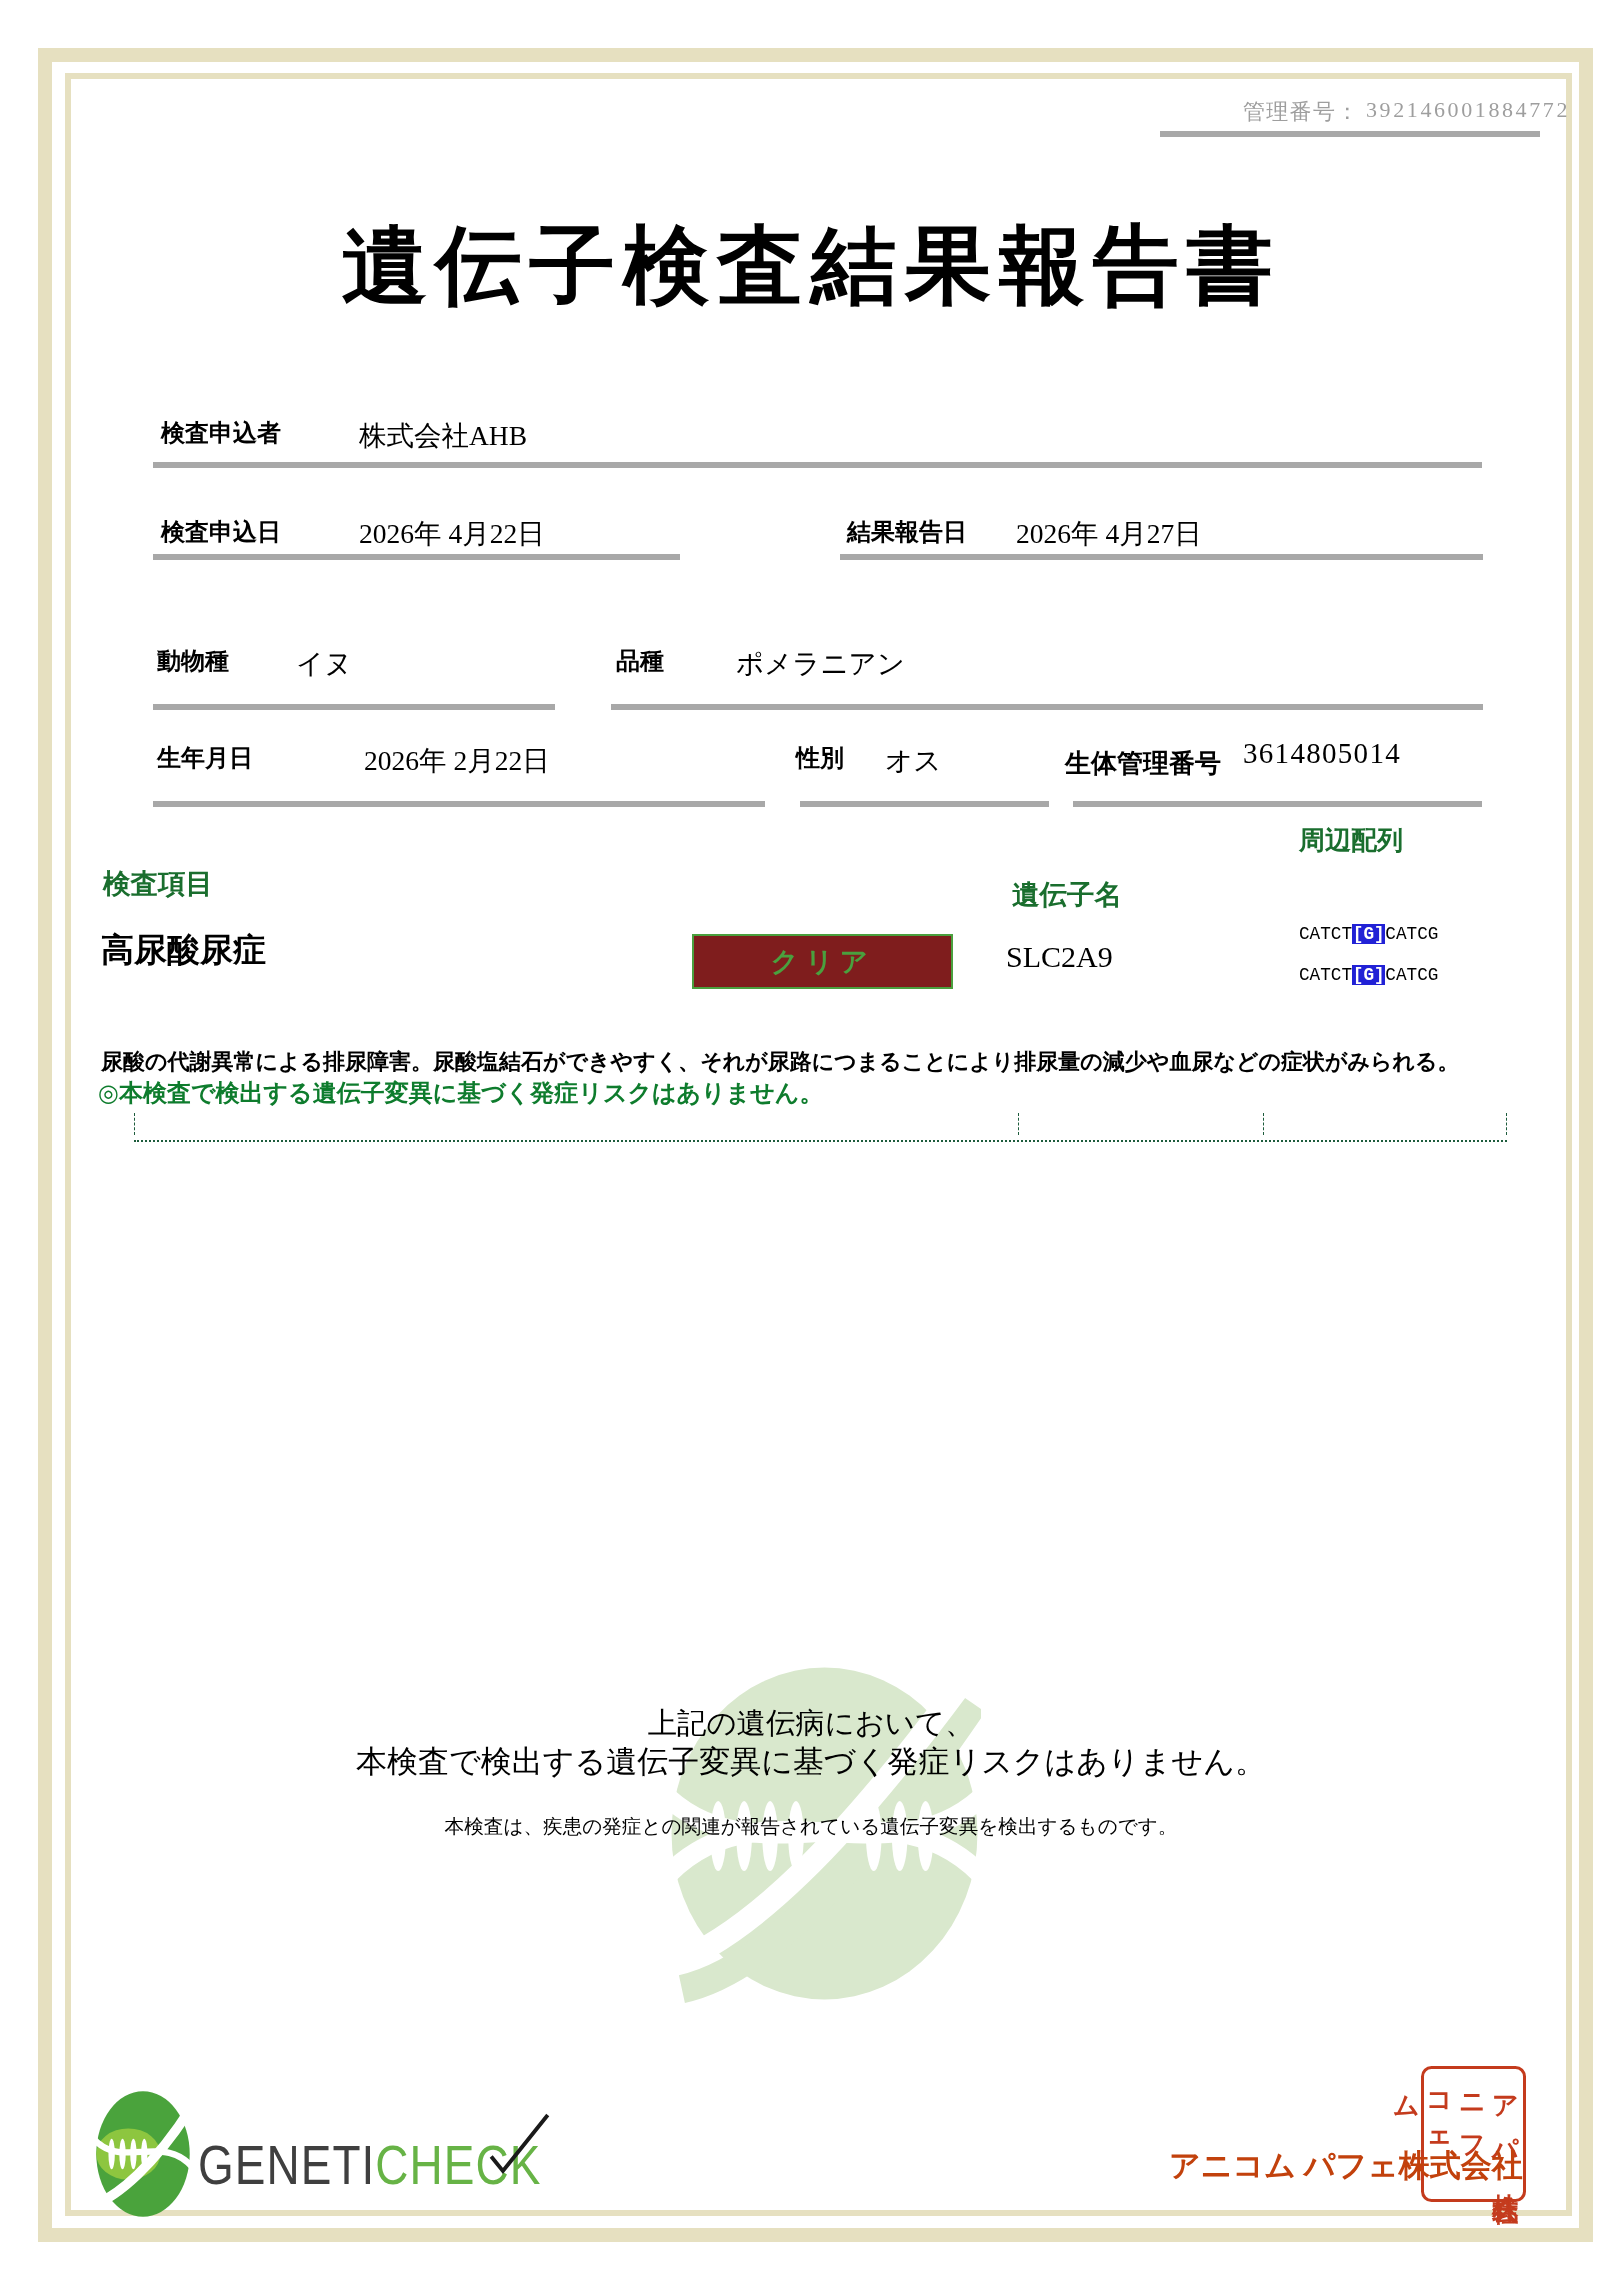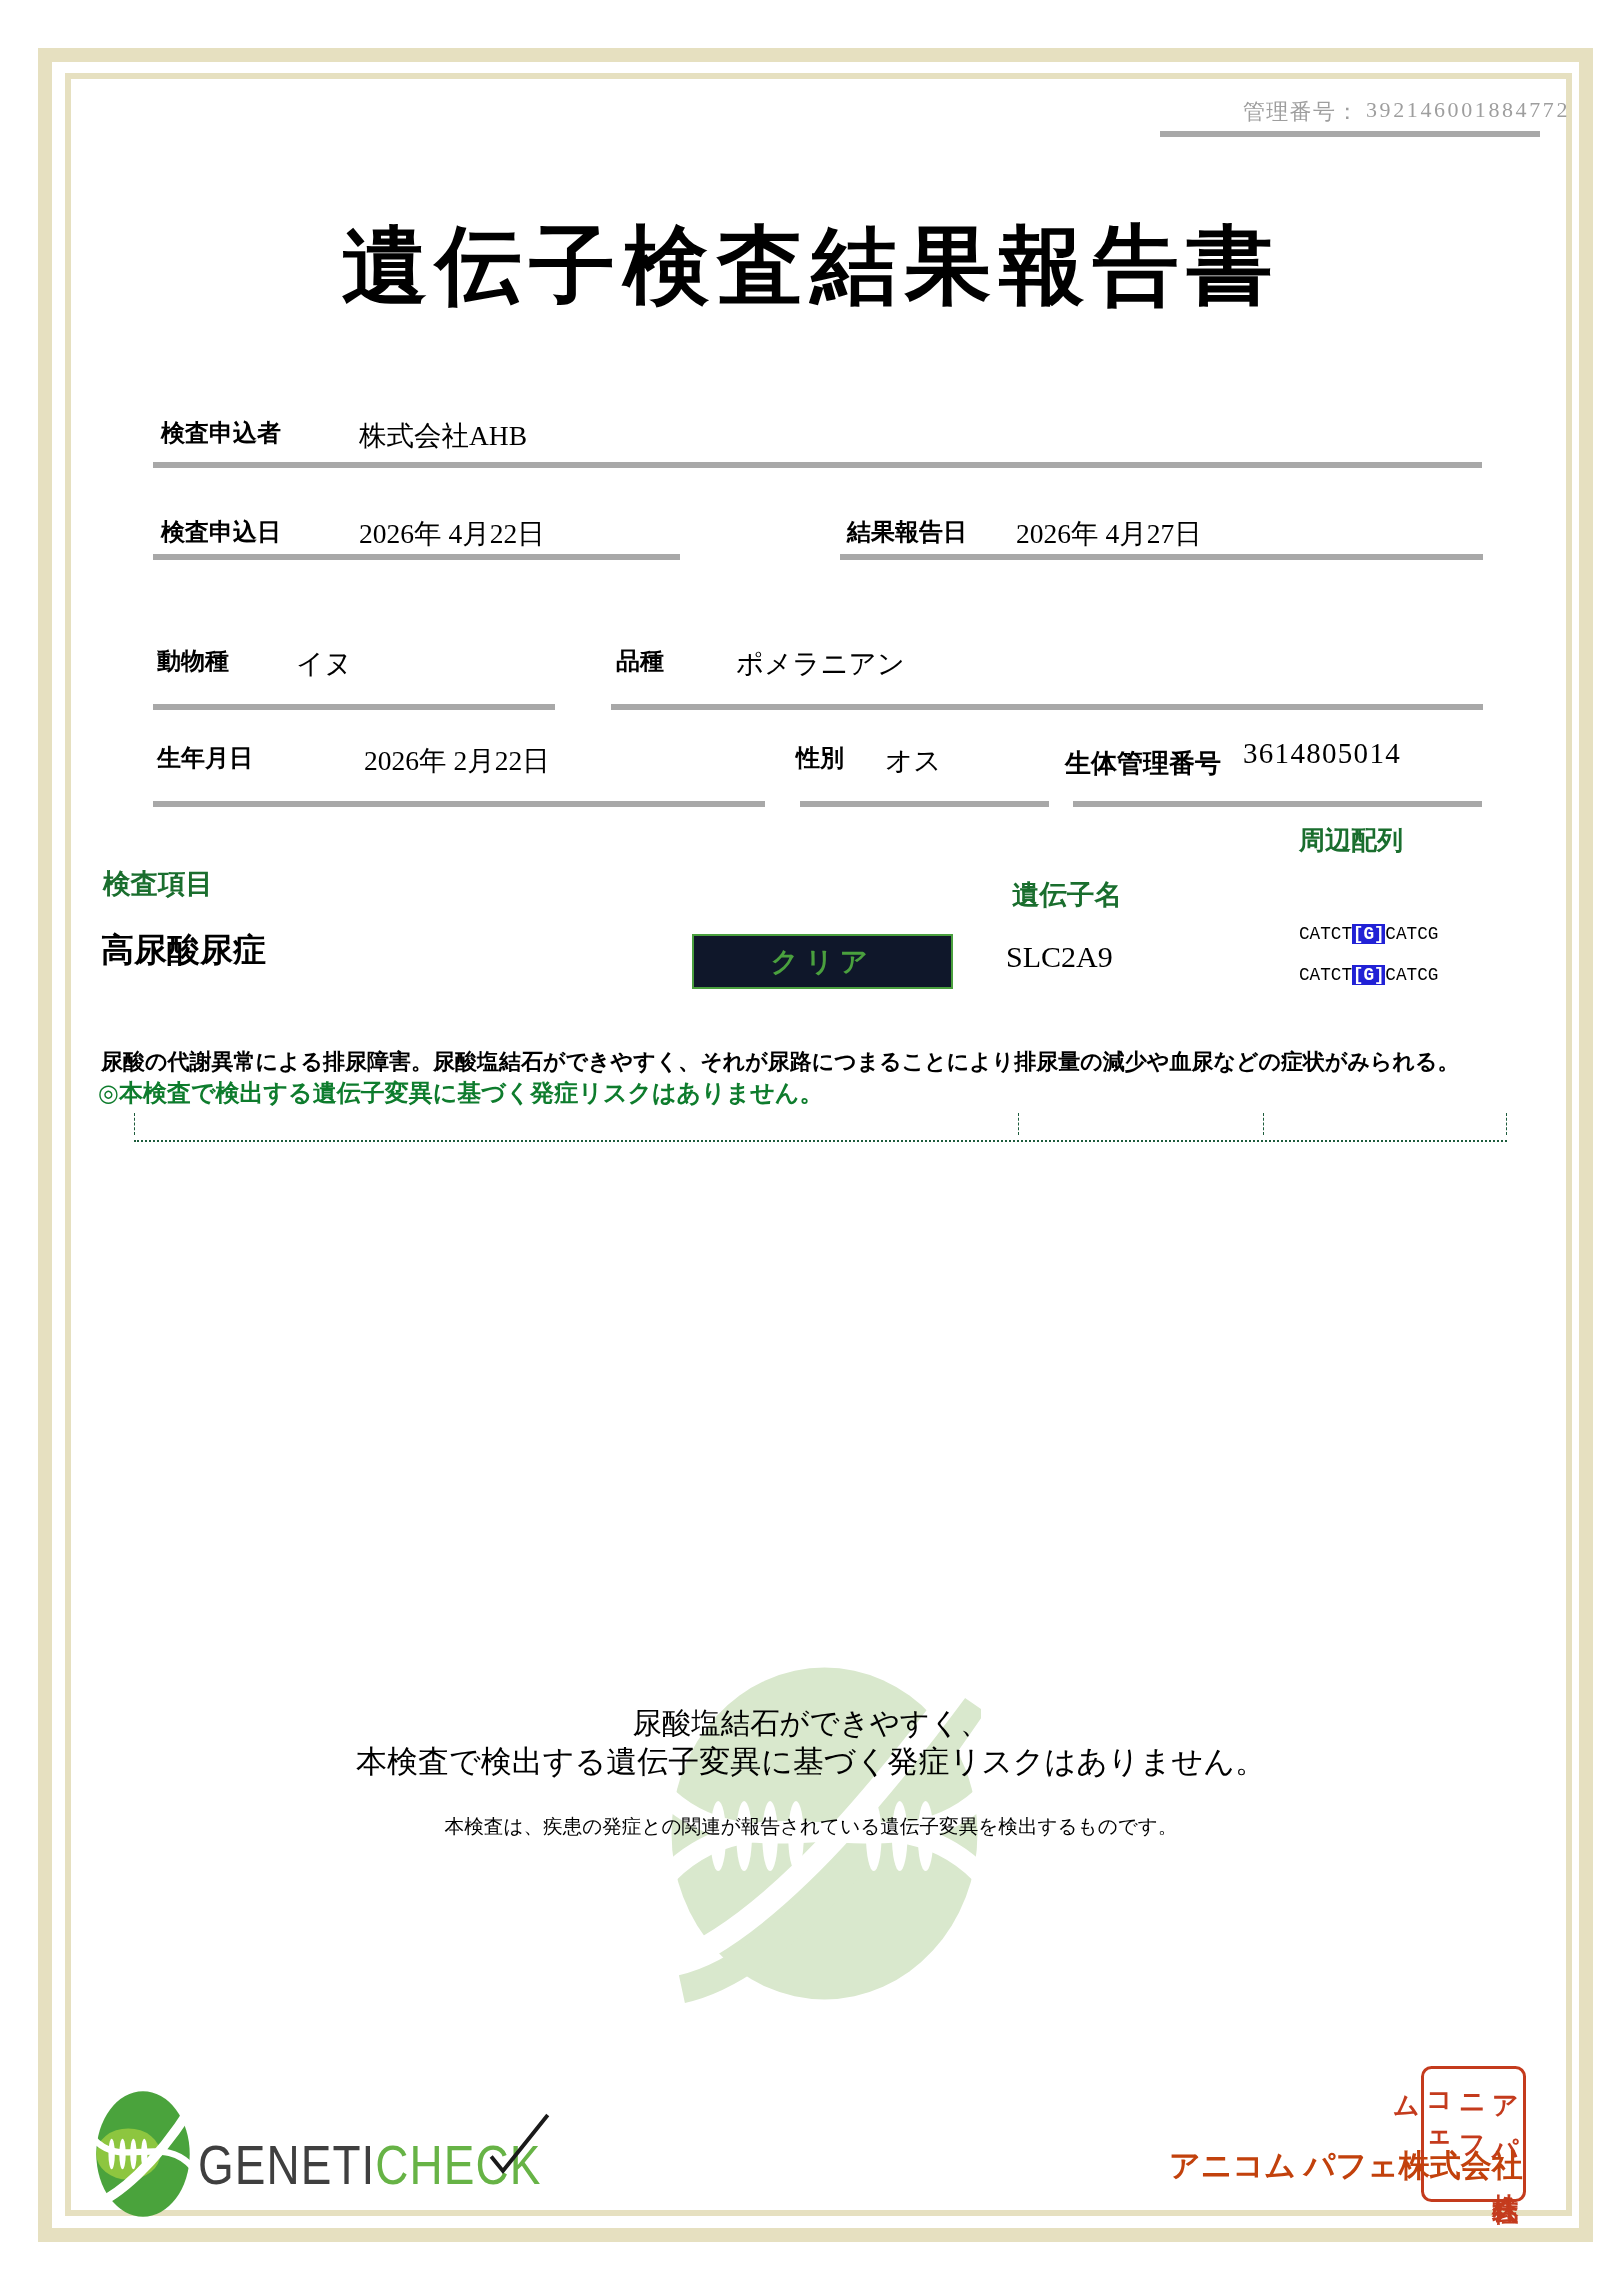--- a/index.html
+++ b/index.html
@@ -26,21 +26,21 @@
     left:0;right:0;top:208px;text-align:center;
     font-size:86px;font-weight:bold;letter-spacing:7.9px;color:#000;
   }
   .f-label{font-size:24px;font-weight:bold;color:#000;}
   .f-value{font-size:27.5px;color:#000;}
   .green-h{font-size:27.5px;font-weight:bold;color:#1a6e2e;}
   .disease{font-size:33px;font-weight:bold;color:#000;}
   .result-box{
     position:absolute;left:692px;top:934px;width:257px;height:51px;
     border:2.6px solid #4aa03e;display:flex;align-items:center;justify-content:center;
-    background:#0f172a;
+    background:#7f1d1d;
   }
   .result-box span{font-size:27.5px;letter-spacing:6.5px;color:#4aa03e;font-weight:bold;}
   .gene{font-size:30px;color:#000;}
   .seq{font-family:"Liberation Mono","DejaVu Sans Mono",monospace;font-size:17.7px;color:#000;letter-spacing:0px;}
   .seq .variant{background:#2121d6;color:#ffffff;padding:0 0.7px;font-weight:bold;}
   .desc{font-size:22px;font-weight:bold;color:#000;}
   .risk{font-size:24px;font-weight:bold;color:#0e7c2d;}
   .dot-row{
     position:absolute;left:134px;top:1112px;width:1373px;height:27.5px;
     border-bottom:2px dotted #1d5c3c;
@@ -156,21 +156,21 @@
     <ellipse cx="38" cy="132" rx="6" ry="27" fill="#ffffff"></ellipse>
     <ellipse cx="58" cy="132" rx="6" ry="27" fill="#ffffff"></ellipse>
     <ellipse cx="78" cy="132" rx="6" ry="27" fill="#ffffff"></ellipse>
     <ellipse cx="98" cy="132" rx="6" ry="27" fill="#ffffff"></ellipse>
     <ellipse cx="158" cy="132" rx="6" ry="27" fill="#ffffff"></ellipse>
     <ellipse cx="178" cy="132" rx="6" ry="27" fill="#ffffff"></ellipse>
     <ellipse cx="198" cy="132" rx="6" ry="27" fill="#ffffff"></ellipse>
     <path d="M -10,235 C 60,215 140,130 225,15" stroke="#ffffff" stroke-width="18" fill="none"></path>
   </svg>
 
-  <div class="abs sum1">尿酸塩結石ができやすく、</div>
+  <div class="abs sum1">上記の遺伝病において、</div>
   <div class="abs sum2">本検査で検出する遺伝子変異に基づく発症リスクはありません。</div>
   <div class="abs noteA">本検査は、疾患の発症との関連が報告されている遺伝子変異を検出するものです。</div>
 
   <svg class="logo-mark" viewBox="0 0 150 200">
     <ellipse cx="75" cy="100" rx="73" ry="98" fill="#4aa33c"></ellipse>
     <ellipse cx="52" cy="100" rx="50" ry="40" fill="#8dc63f"></ellipse>
     <path d="M -6,72 C 40,130 108,62 156,125" stroke="#ffffff" stroke-width="10" fill="none"></path>
     <ellipse cx="26" cy="100" rx="5" ry="24" fill="#ffffff"></ellipse>
     <ellipse cx="43" cy="100" rx="5" ry="24" fill="#ffffff"></ellipse>
     <ellipse cx="60" cy="100" rx="5" ry="24" fill="#ffffff"></ellipse>

